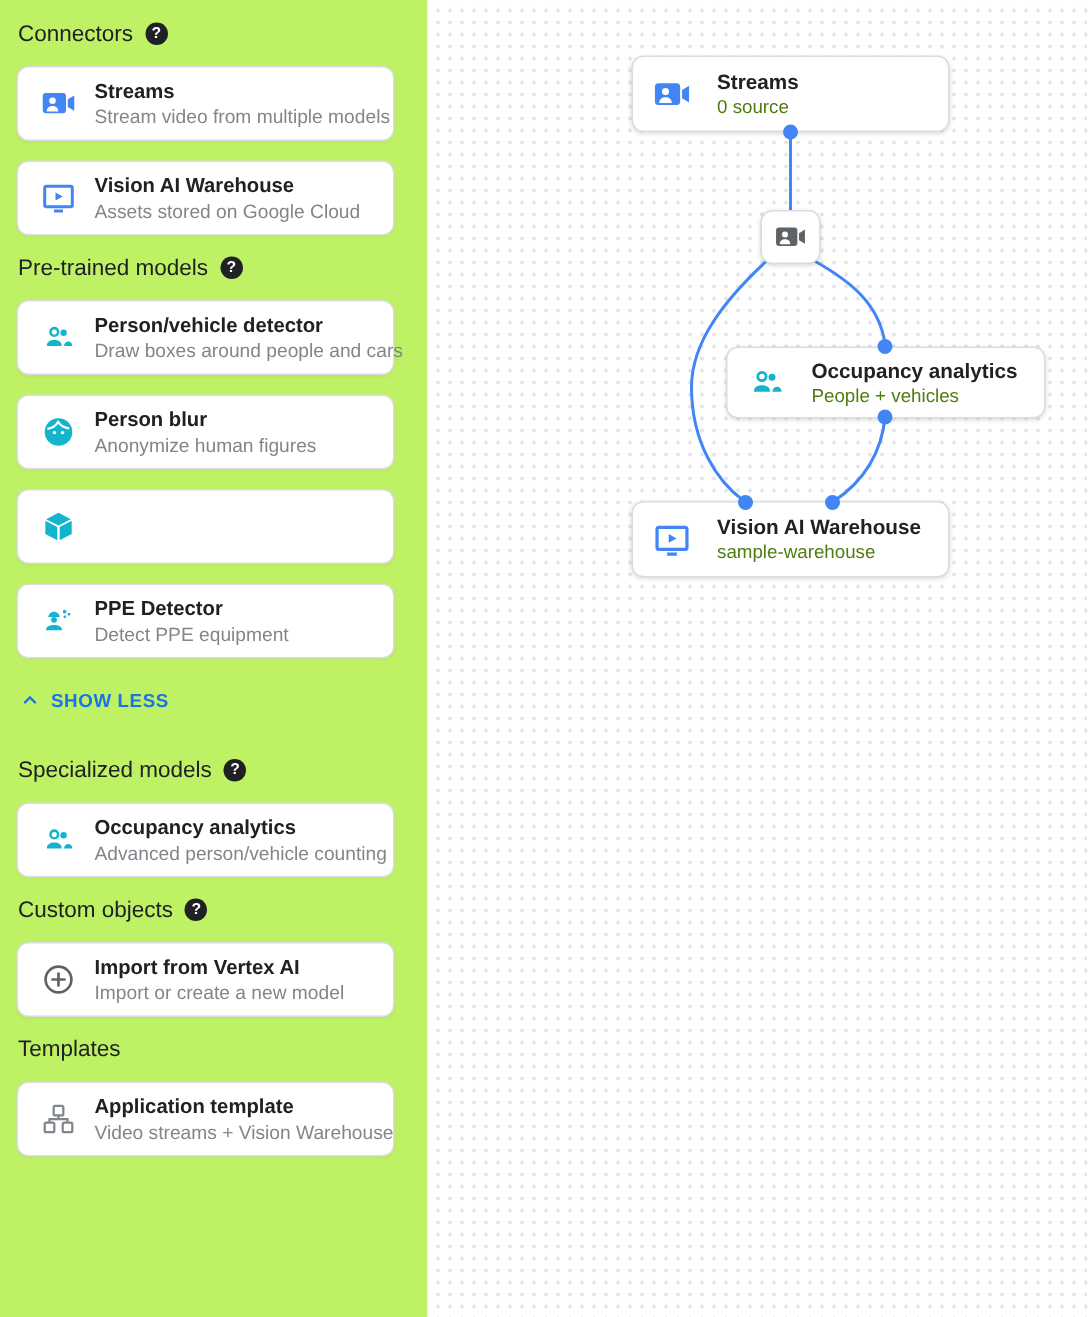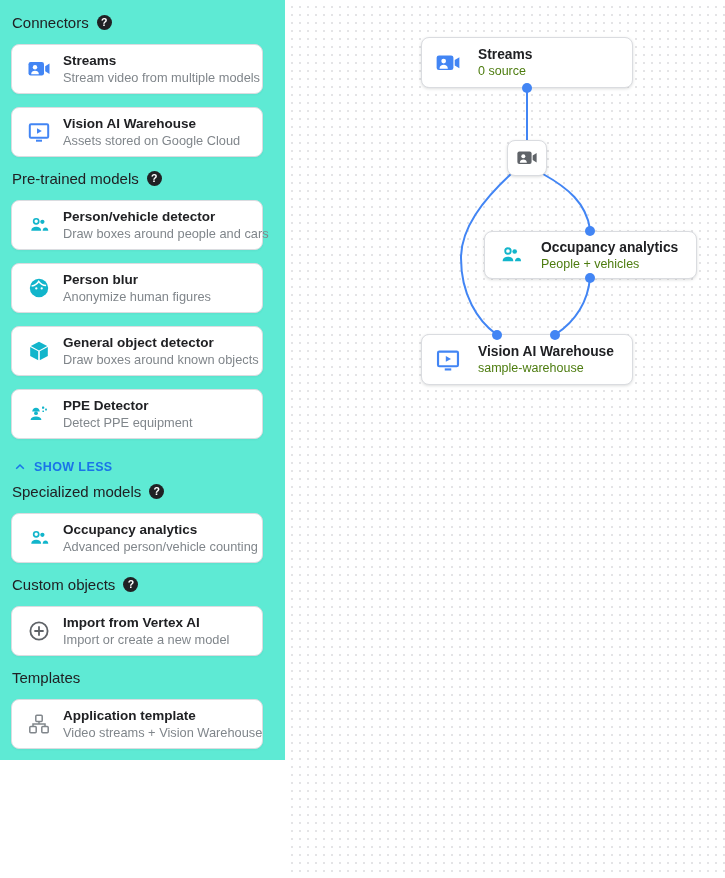--- a/index.html
+++ b/index.html
@@ -4,21 +4,21 @@
 <style>
   * { margin:0; padding:0; box-sizing:border-box; }
   html,body { width:725px; height:878px; overflow:hidden; }
   body {
     font-family:"Liberation Sans", sans-serif;
     background:#fff; color:#202124;
     display:flex;
   }
   
   .sidebar {
-    width:285px; height:760px; background:#5eead4;
+    width:285px; height:878px; background:#bef264;
     padding:12px 22px 12px 11px; overflow:hidden; flex:none;
   }
   .section-header {
     display:flex; align-items:center; gap:8px;
     font-size:15px; color:#202124; margin:2px 0 13px 1px;
   }
   .section-header.spaced { }
   .help-icon {
     width:15px; height:15px; border-radius:50%;
     background:#202124; color:#fff; font-size:10.5px; font-weight:bold;
@@ -41,21 +41,21 @@
   .teal { color:#12b5cb; }
   .gray { color:#5f6368; }
   .lightgray { color:#80868b; }
   .show-less {
     display:flex; align-items:center; gap:7px;
     margin:20px 0 0 2px; height:16px;
     color:#1a73e8; font-size:12.5px; font-weight:bold; letter-spacing:.4px;
     cursor:pointer;
   }
   .show-less svg { width:14px; height:14px; }
-  .show-less + .section-header { margin-top:8px; }
+  .show-less + .section-header { margin-top:30px; }
   
   .canvas {
     position:relative; width:440px; height:878px; flex:none;
     background-color:#fff;
     background-image:radial-gradient(#e4e4e6 1.15px, transparent 1.3px);
     background-size:8px 8px; background-position:3px 3px;
   }
   .edges, .edge-dots {
     position:absolute; left:0; top:0; width:440px; height:878px;
     pointer-events:none;
@@ -157,24 +157,20 @@
   </div>
 
   <div class="card">
     <span class="card-icon teal">
       <svg viewBox="0 0 24 24" fill="currentColor">
           <path d="M12 2.8l8.2 4.3L12 11.4 3.8 7.1z"></path>
           <path d="M3.2 8.1l8 4.2v8.9l-8-4.2z"></path>
           <path d="M20.8 8.1l-8 4.2v8.9l8-4.2z"></path>
         </svg>
     </span>
-    <div class="card-text">
-      <div class="card-title">General object detector</div>
-      <div class="card-sub">Draw boxes around known objects</div>
-    </div>
   </div>
 
   <div class="card">
     <span class="card-icon teal">
       <svg viewBox="0 0 24 24" fill="currentColor">
           <path d="M5.2 9.4c.2-2.1 1.8-3.6 3.8-3.6s3.6 1.5 3.8 3.6z"></path>
           <circle cx="9" cy="11.2" r="1.9"></circle>
           <path d="M3.6 17.9c0-2 2.3-3.3 5.4-3.3s5.4 1.3 5.4 3.3v.2H3.6z"></path>
           <rect x="15" y="4.6" width="2.2" height="2.2" rx=".6"></rect>
           <rect x="18.1" y="6.6" width="1.8" height="1.8" rx=".5"></rect>

